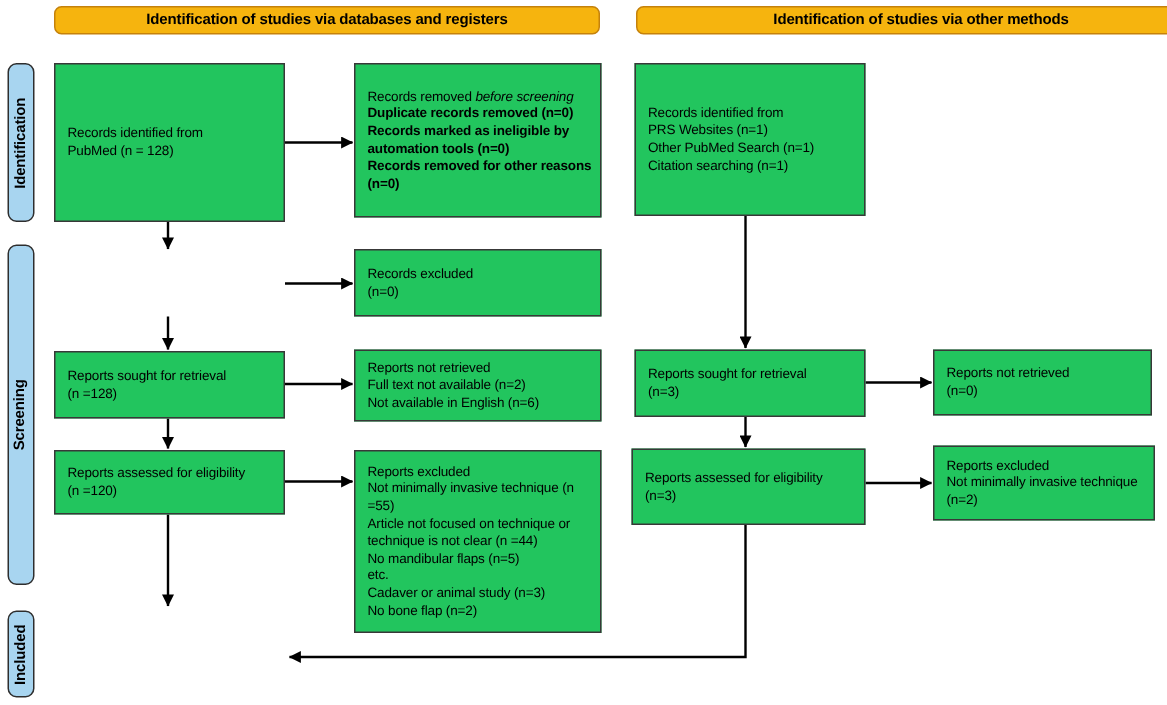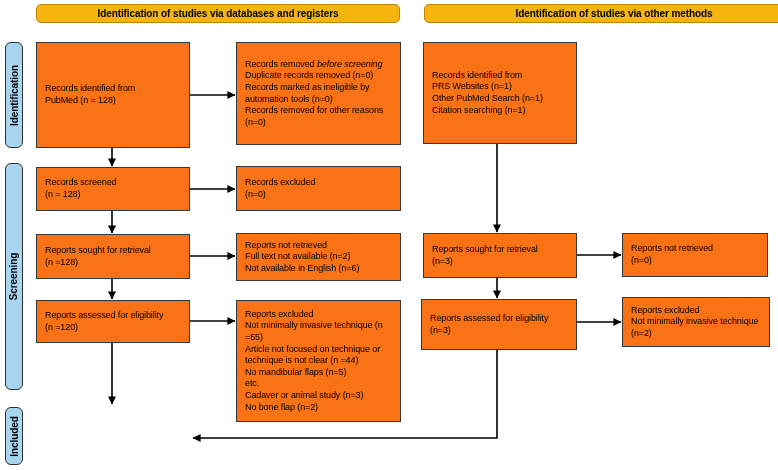--- a/index.html
+++ b/index.html
@@ -46,34 +46,34 @@
   .side span {
     transform: rotate(-90deg);
     font-weight: bold;
     font-size: 10px;
     white-space: nowrap;
     letter-spacing: -0.1px;
   }
   .box {
     position: absolute;
     z-index: 2;
-    background: #f97316;
+    background: #22c55e;
     border: 1.5px solid #383838;
     display: flex;
     align-items: center;
   }
   .txt {
     padding-left: 8px;
     padding-right: 4px;
     font-size: 9px;
     line-height: 11.6px;
     letter-spacing: -0.1px;
     white-space: pre;
   }
-  .txt .block { display: block; }
+  .txt .block { display: block; font-weight: bold; }
   .txt i { font-style: italic; }
 </style>
 </head>
 <body>
 
 <div id="canvas">
 
   <svg id="arrows" viewBox="0 0 778 470">
     <defs>
       <marker id="ah" viewBox="0 0 10 10" refX="9.5" refY="5" markerWidth="9" markerHeight="8" orient="auto" markerUnits="userSpaceOnUse">
@@ -108,24 +108,20 @@
   </div>
   <div class="side" style="left:5px; top:407px; width:18px; height:58px;">
     <span>Included</span>
   </div>
 
   <div class="box" style="left:36px; top:42px; width:154px; height:106px;">
     <div class="txt">Records identified from
 PubMed (n = 128)</div>
   </div>
 
-  <div class="box" style="left:36px; top:167px; width:154px; height:44px;">
-    <div class="txt">Records screened
-(n = 128)</div>
-  </div>
 
   <div class="box" style="left:36px; top:234px; width:154px; height:45px;">
     <div class="txt">Reports sought for retrieval
 (n =128)</div>
   </div>
 
   <div class="box" style="left:36px; top:300px; width:154px; height:43px;">
     <div class="txt">Reports assessed for eligibility
 (n =120)</div>
   </div>

